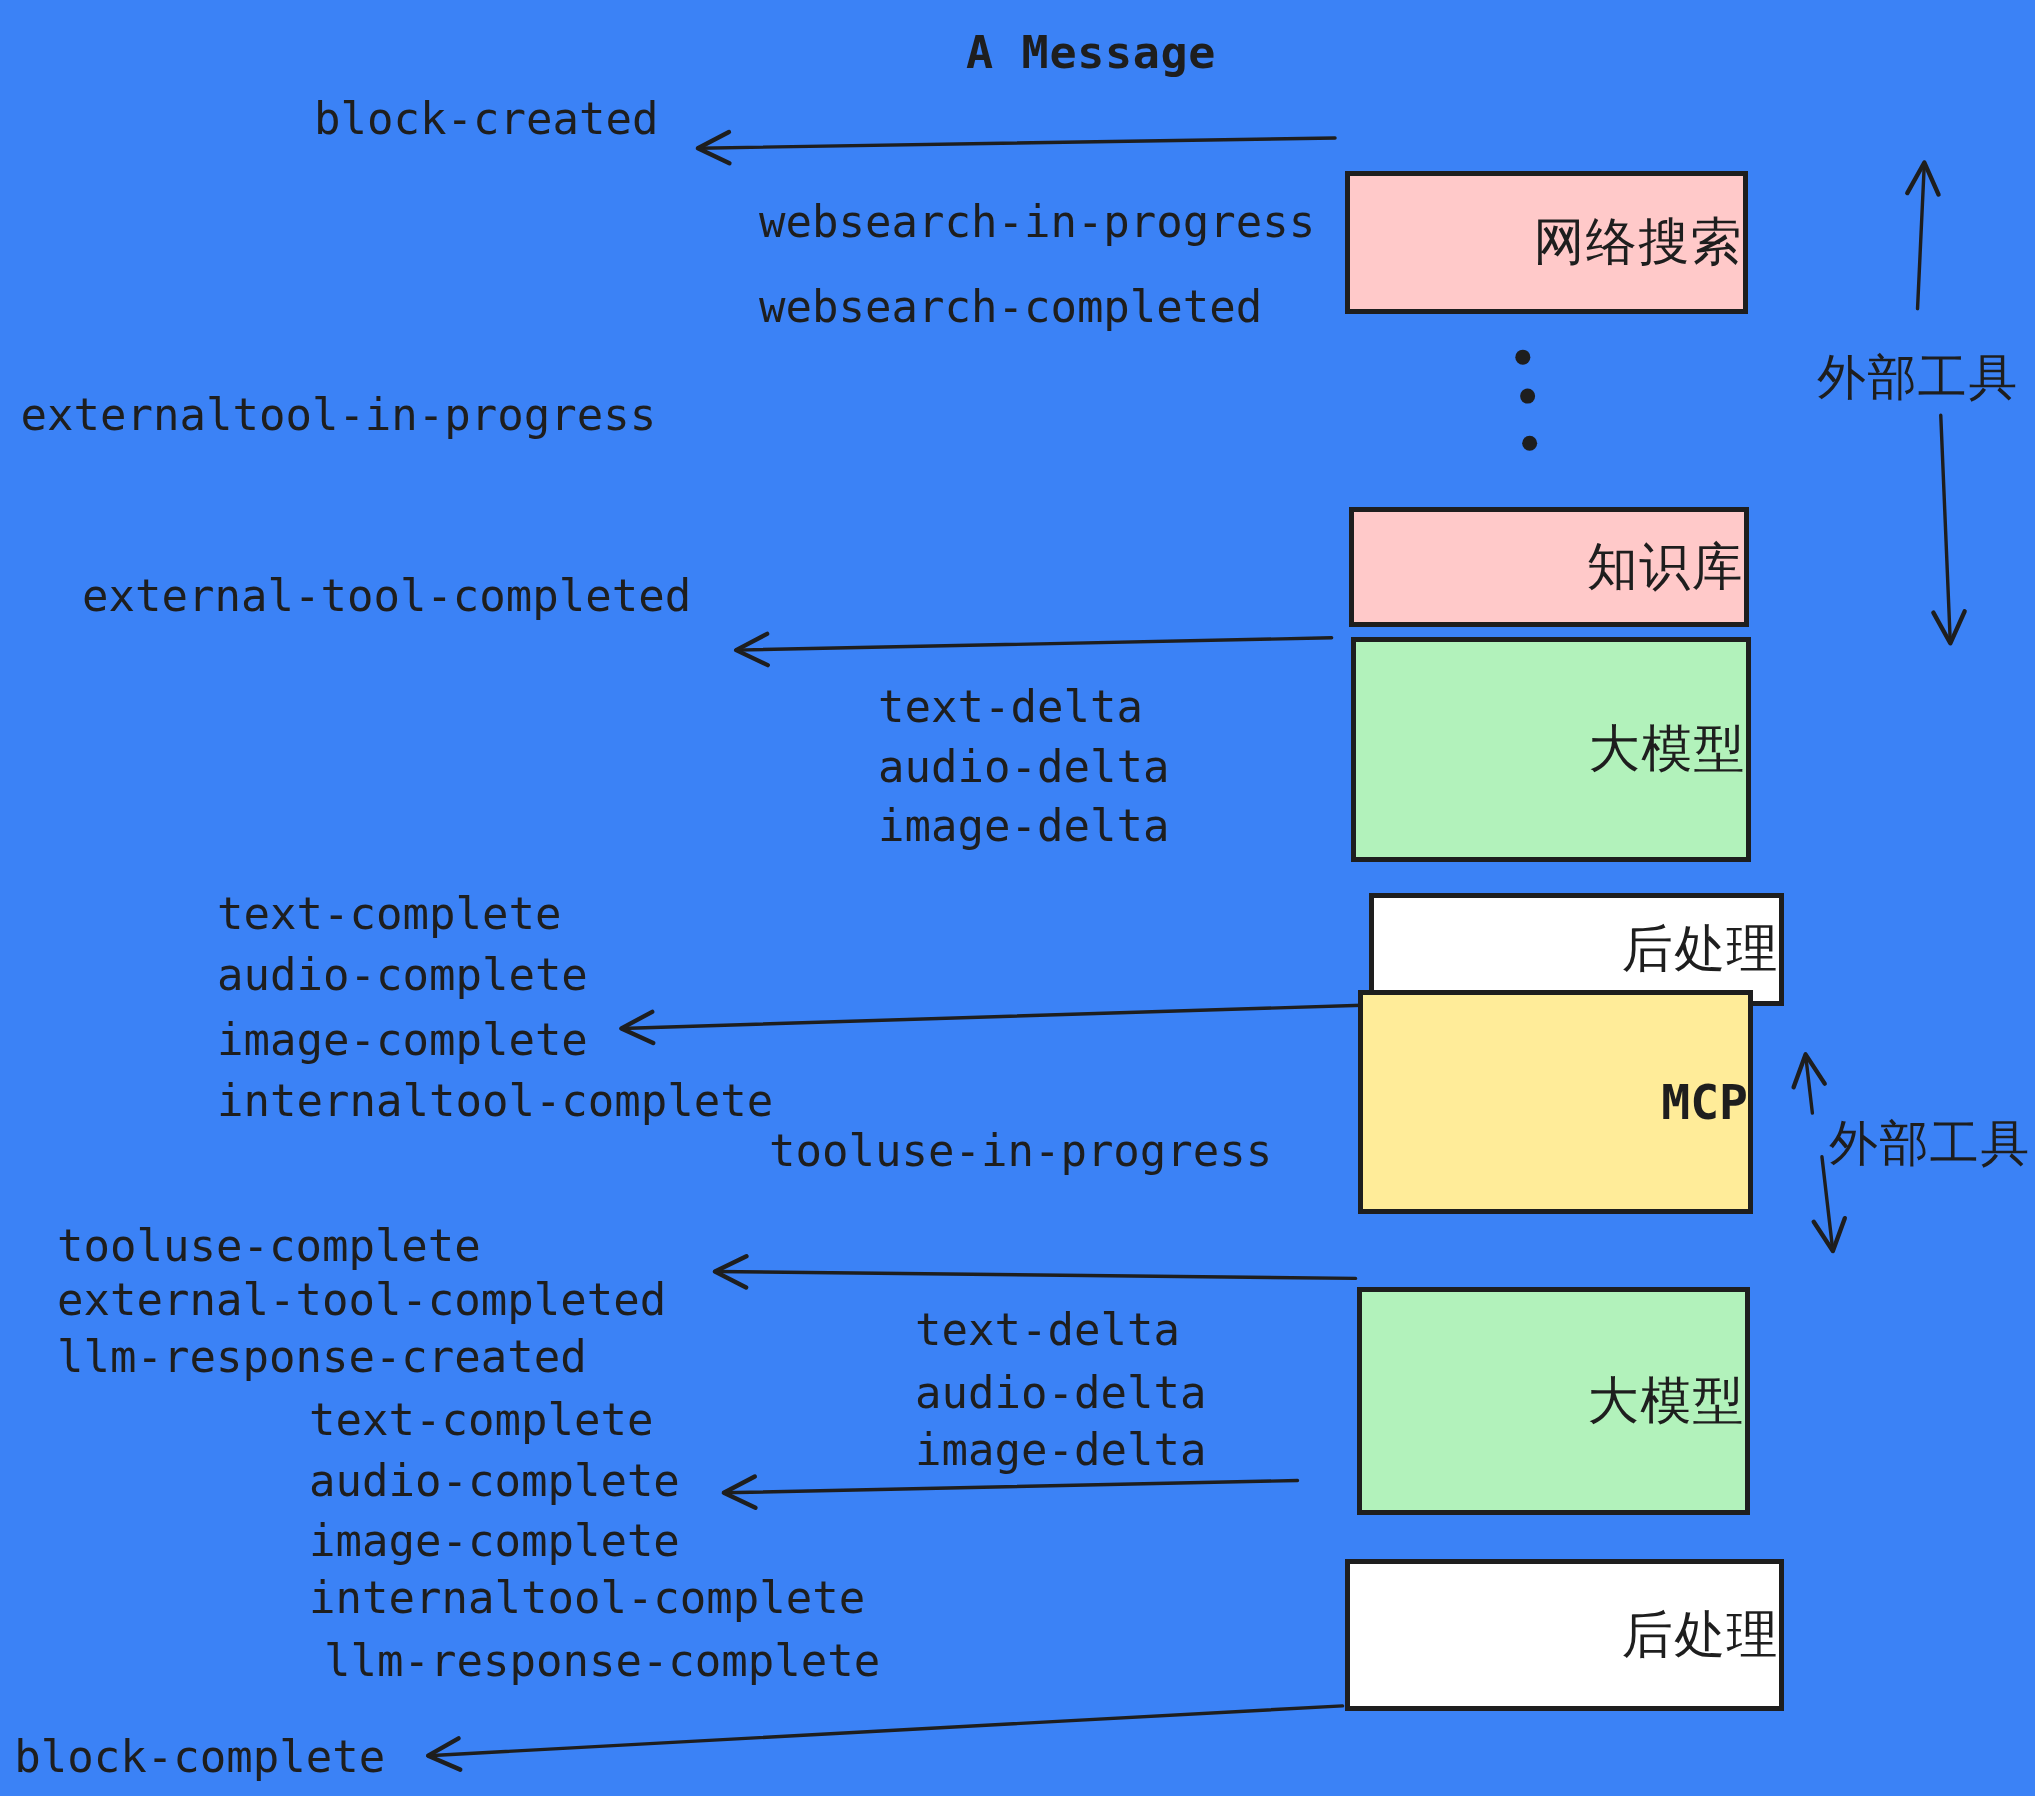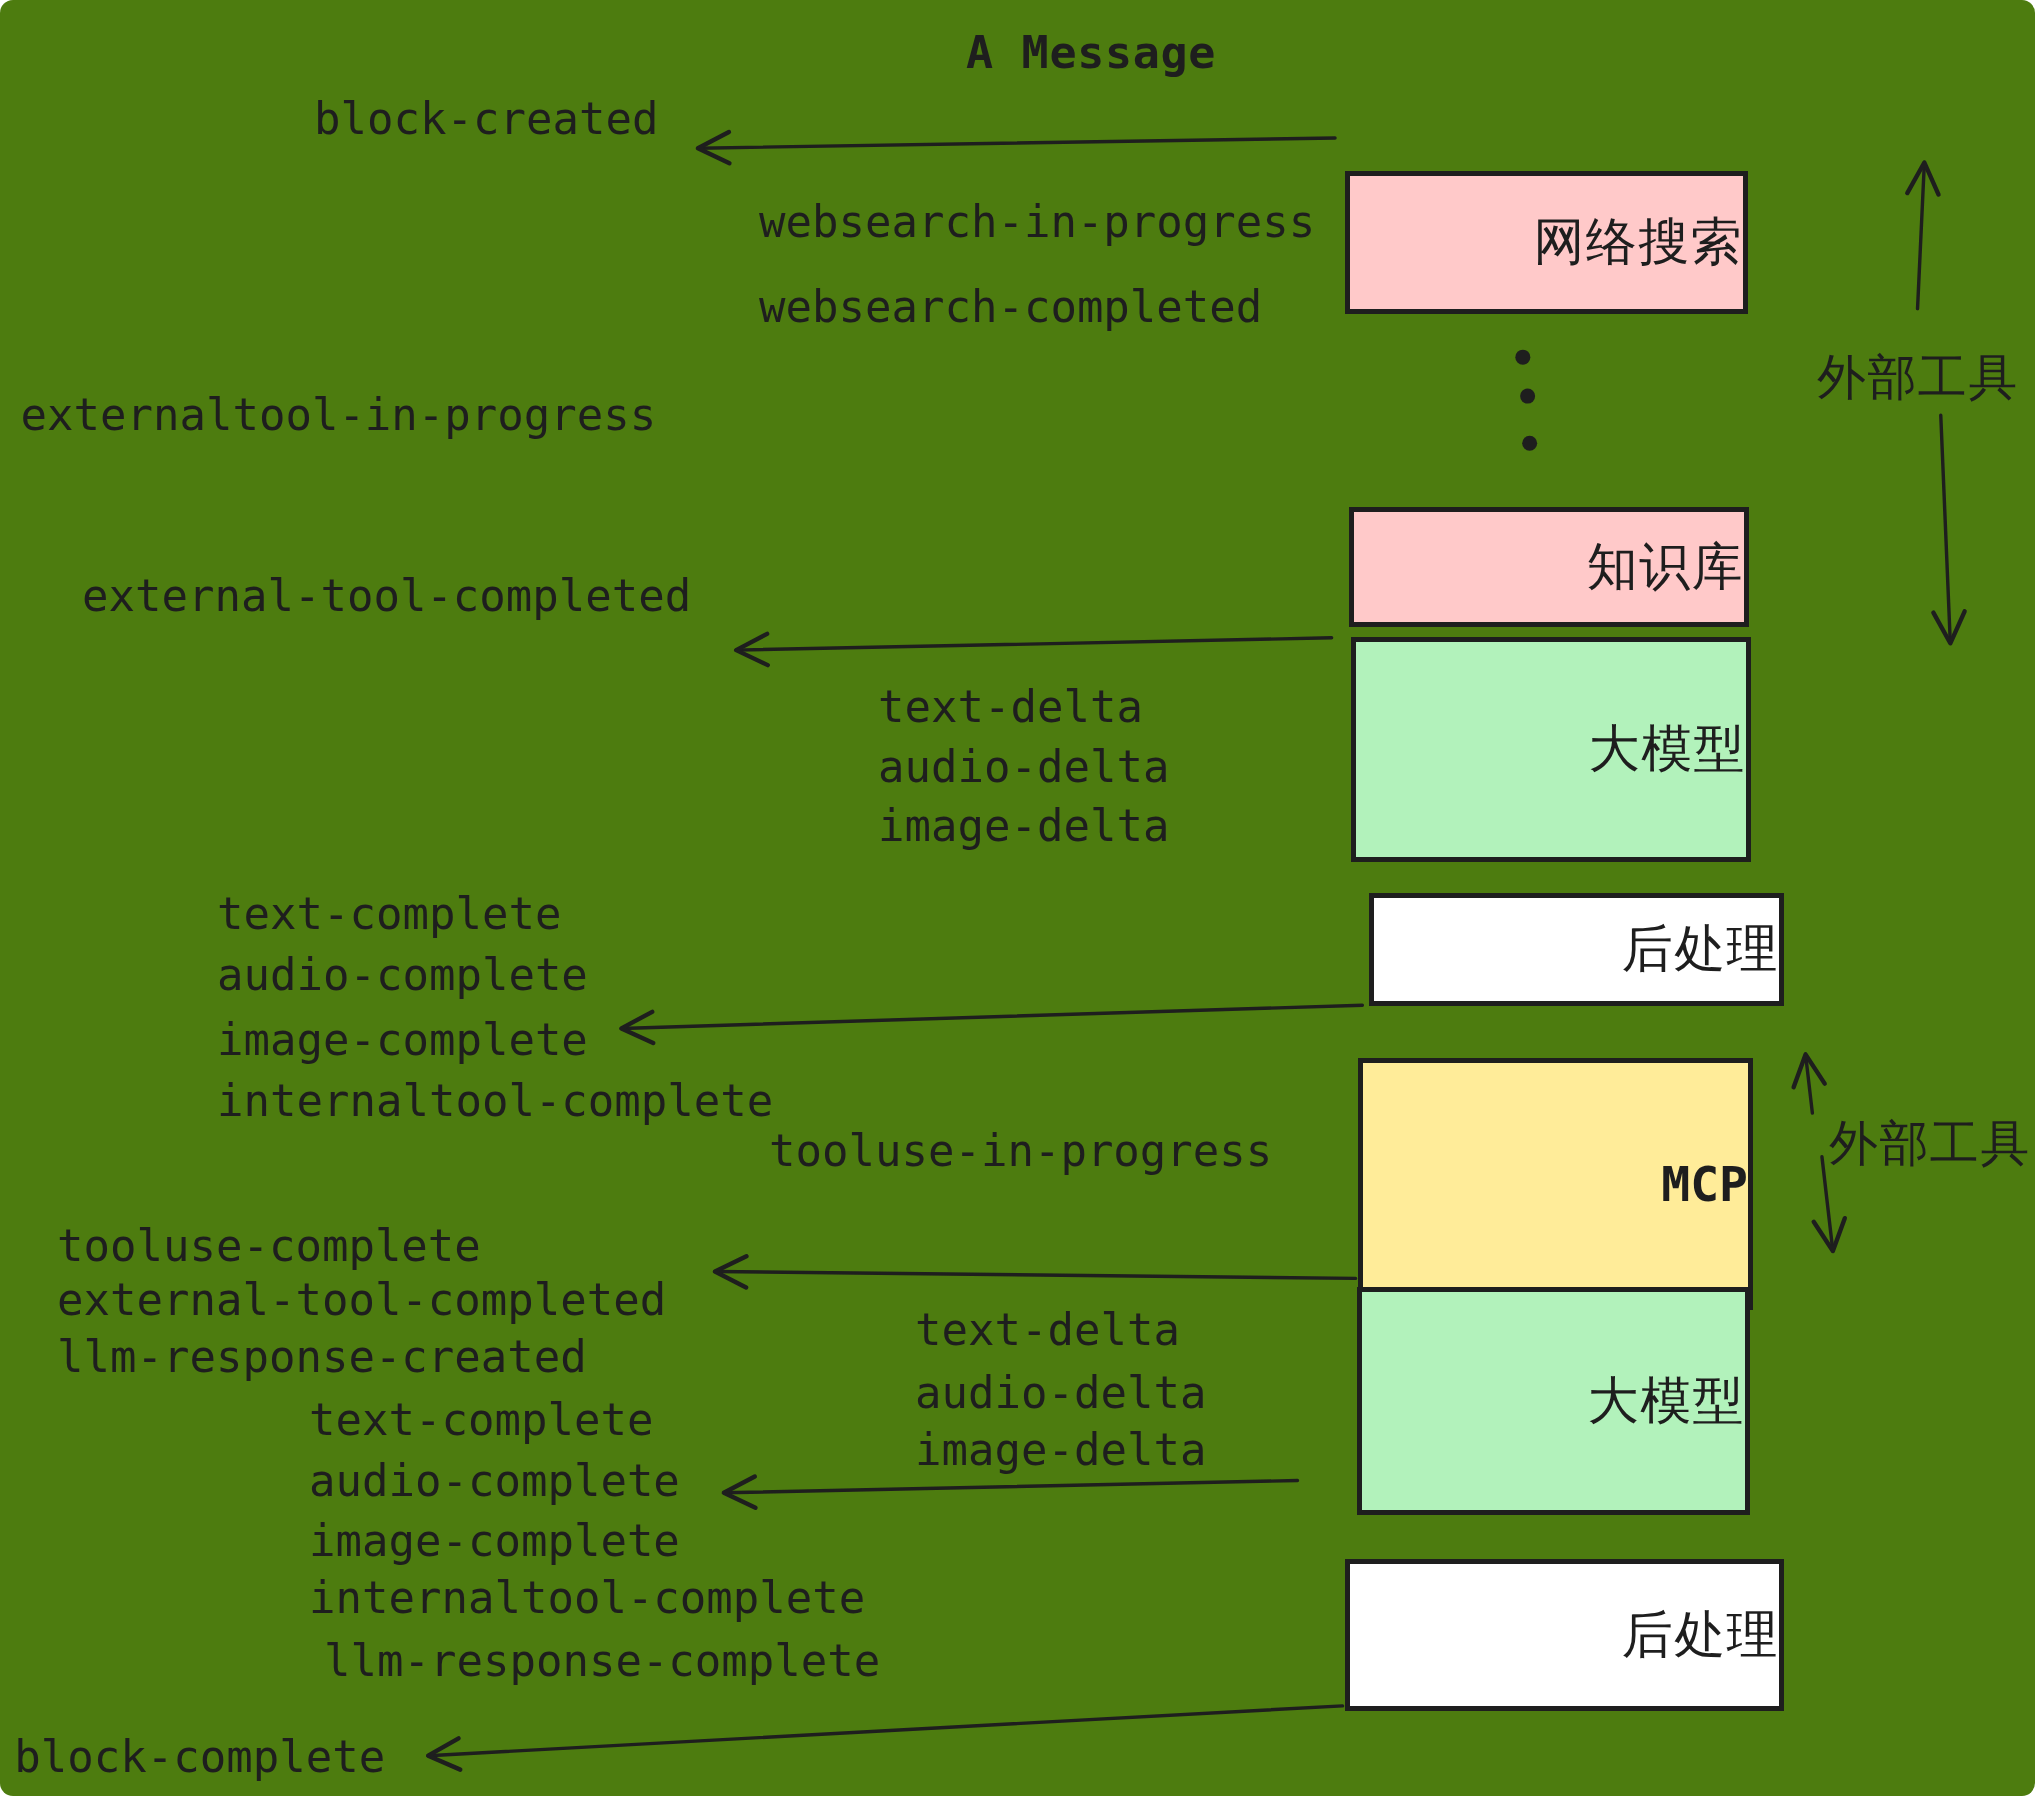--- a/index.html
+++ b/index.html
@@ -1,23 +1,22 @@
 <!DOCTYPE html>
 <html style="font-size:11px"><head>
 <meta charset="utf-8">
 <style>
   html,body{margin:0;padding:0;background:#ffffff;}
   .stage{
     position:relative;
     width:2035px;height:1796px;
-    background:#4d7c0f;
+    background:#3b82f6;
     color:#1e1e1e;
     overflow:hidden;
     font-family:"DejaVu Sans Mono", monospace;
-    border-radius:13px;
   }
   .title{
     position:absolute;
     font-size:45px;
     font-weight:600;
     letter-spacing:0.7px;
     white-space:nowrap;
   }
   .ev{
     position:absolute;
@@ -106,21 +105,21 @@
   </div>
 
   <div class="box green" style="left:1351px;top:637px;width:400px;height:225px">
     <span class="cn">大模型</span>
   </div>
 
   <div class="box white" style="left:1369px;top:893px;width:415px;height:113px">
     <span class="cn">后处理</span>
   </div>
 
-  <div class="box yellow" style="left:1358px;top:1058px;width:395px;height:252px">
+  <div class="box yellow" style="left:1358px;top:990px;width:395px;height:224px">
     <span class="mono">MCP</span>
   </div>
 
   <div class="box green" style="left:1357px;top:1287px;width:393px;height:228px">
     <span class="cn">大模型</span>
   </div>
 
   <div class="box white" style="left:1345px;top:1559px;width:439px;height:152px">
     <span class="cn">后处理</span>
   </div>

